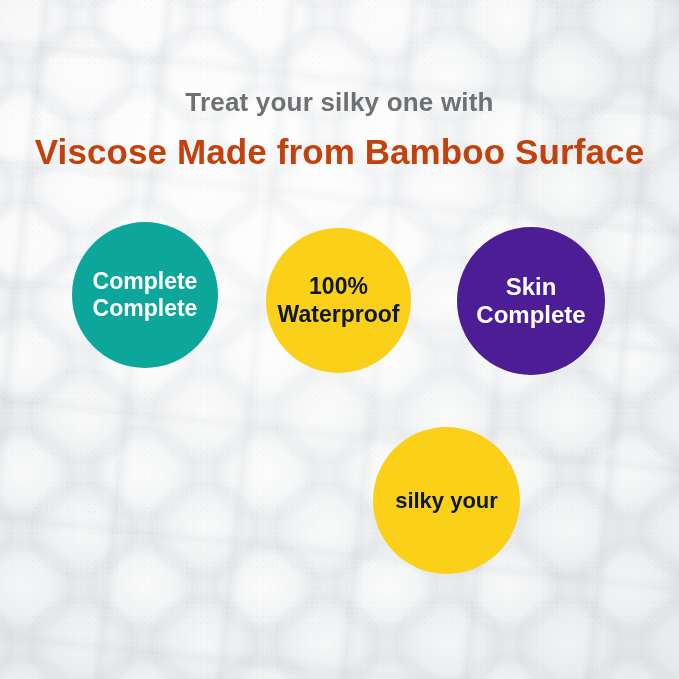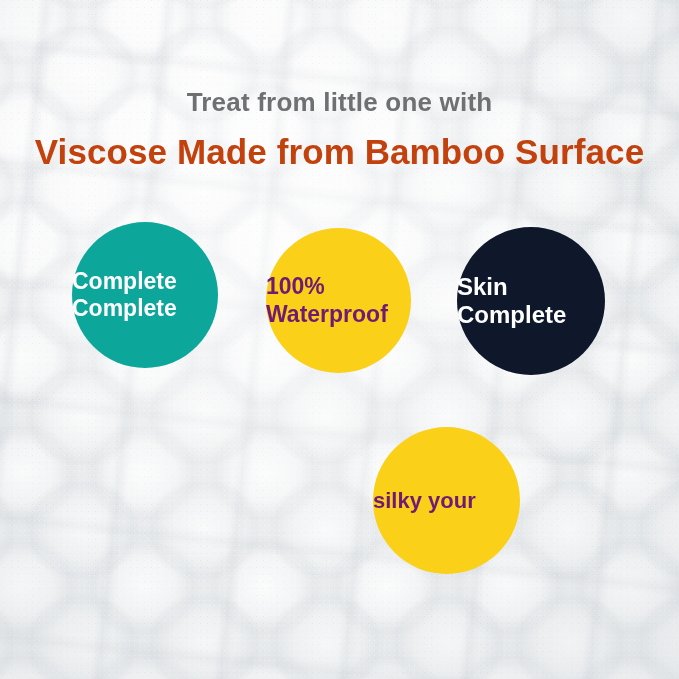--- a/index.html
+++ b/index.html
@@ -95,50 +95,50 @@
     white-space: nowrap;
   }
 
   
   .circle {
     position: absolute;
     border-radius: 50%;
     display: flex;
     align-items: center;
     justify-content: center;
-    text-align: left;
+    text-align: center;
     font-weight: bold;
     line-height: 1.18;
   }
   .circle .label { width: 150%; }
 
   .c-teal   { background: #0da69b; color: #ffffff; }
-  .c-yellow { background: #fbd018; color: #701a75; }
-  .c-gray   { background: #0f172a; color: #ffffff; }
+  .c-yellow { background: #fbd018; color: #0f172a; }
+  .c-gray   { background: #4c1d95; color: #ffffff; }
 
   #circle-silence     { left: 72px;  top: 222px; width: 146px; height: 146px; font-size: 23px; }
   #circle-waterproof  { left: 266px; top: 228px; width: 145px; height: 145px; font-size: 23px; }
   #circle-skin        { left: 457px; top: 227px; width: 148px; height: 148px; font-size: 24px; }
   #circle-heat        { left: 176px; top: 423px; width: 148px; height: 148px; font-size: 23px; }
   #circle-silky       { left: 373px; top: 427px; width: 147px; height: 147px; font-size: 22px; }
 </style>
 </head>
 <body>
 
 <div id="poster">
 
   <div class="bg-base"></div>
   <div class="bg-quilt"></div>
   <div class="bg-quilt2"></div>
   <div class="bg-seams"></div>
   <div class="bg-noise"></div>
   <div class="bg-vignette"></div>
 
   <div class="headings">
-    <div class="subtitle">Treat from little one with</div>
+    <div class="subtitle">Treat your silky one with</div>
     <div class="title">Viscose Made from Bamboo Surface</div>
   </div>
 
   <div class="circle c-teal" id="circle-silence">
     <div class="label">
       <span>Complete</span><br>
       <span>Complete</span>
     </div>
   </div>
 

